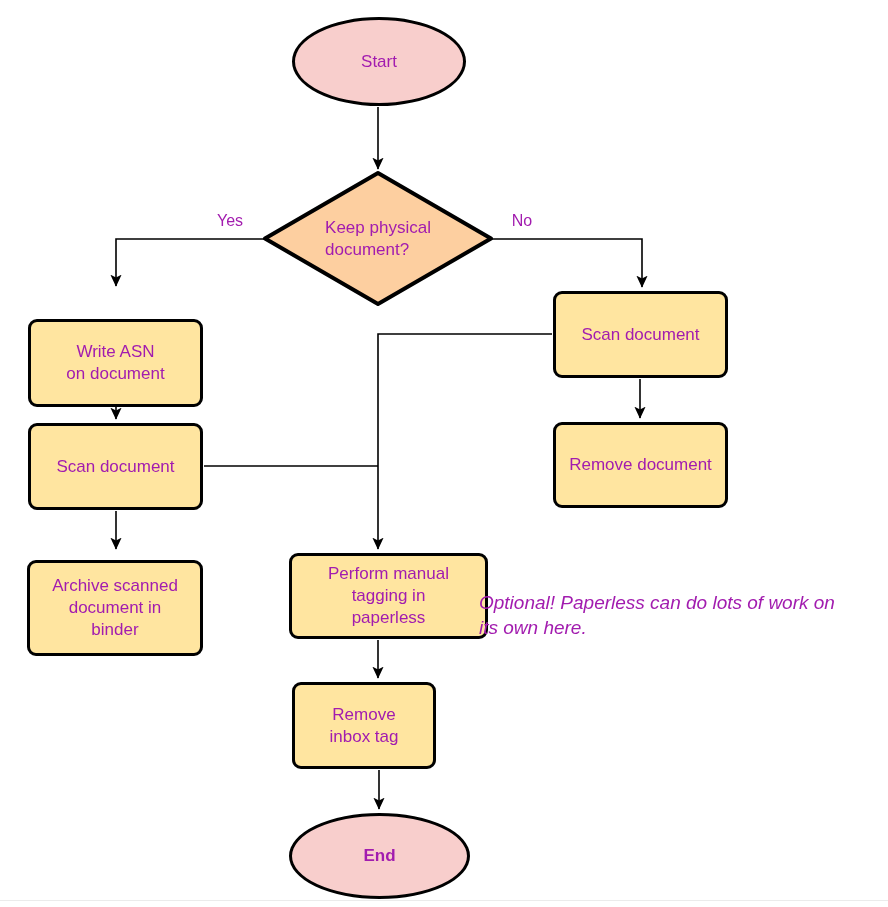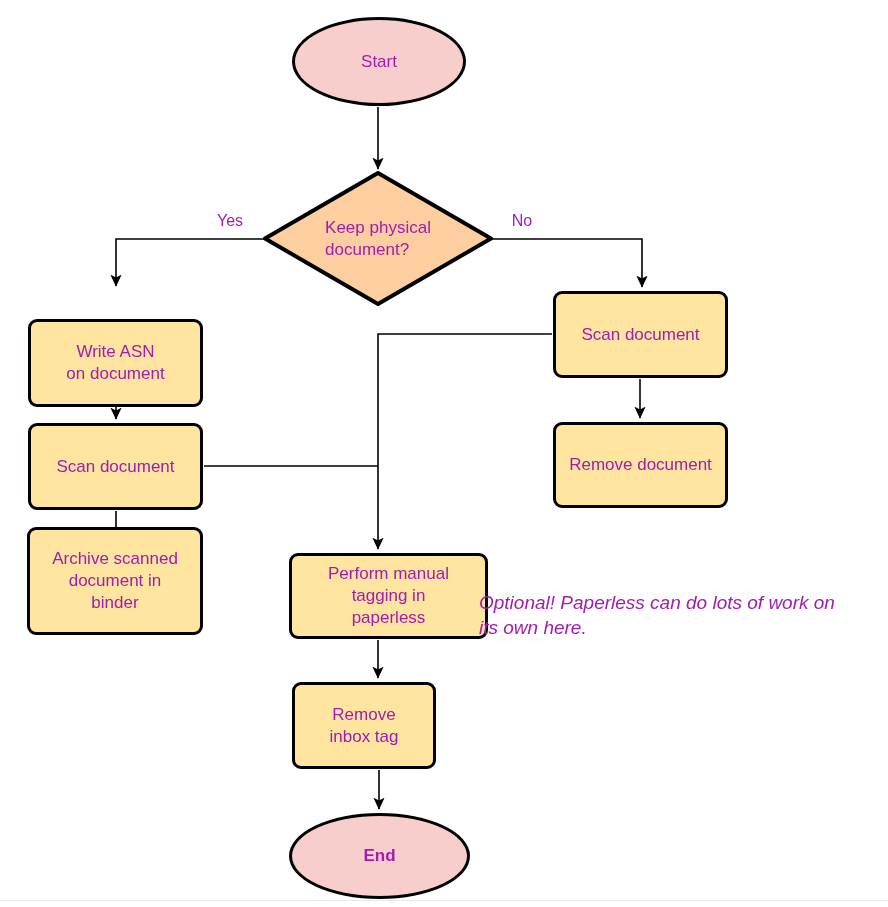--- a/index.html
+++ b/index.html
@@ -131,21 +131,21 @@
 
   <div class="node process" style="left:28px; top:290px; width:175px; height:88px;margin-top:29px;">
     <span>Write ASN
 on document</span>
   </div>
 
   <div class="node process" style="left:28px; top:423px; width:175px; height:87px;">
     <span>Scan document</span>
   </div>
 
-  <div class="node process" style="left:27px; top:527px; width:176px; height:108px;">
+  <div class="node process" style="left:27px; top:560px; width:176px; height:96px;">
     <span>Archive scanned
 document in
 binder</span>
   </div>
 
   <div class="node process" style="left:553px; top:291px; width:175px; height:87px;">
     <span>Scan document</span>
   </div>
 
   <div class="node process" style="left:553px; top:422px; width:175px; height:86px;">

